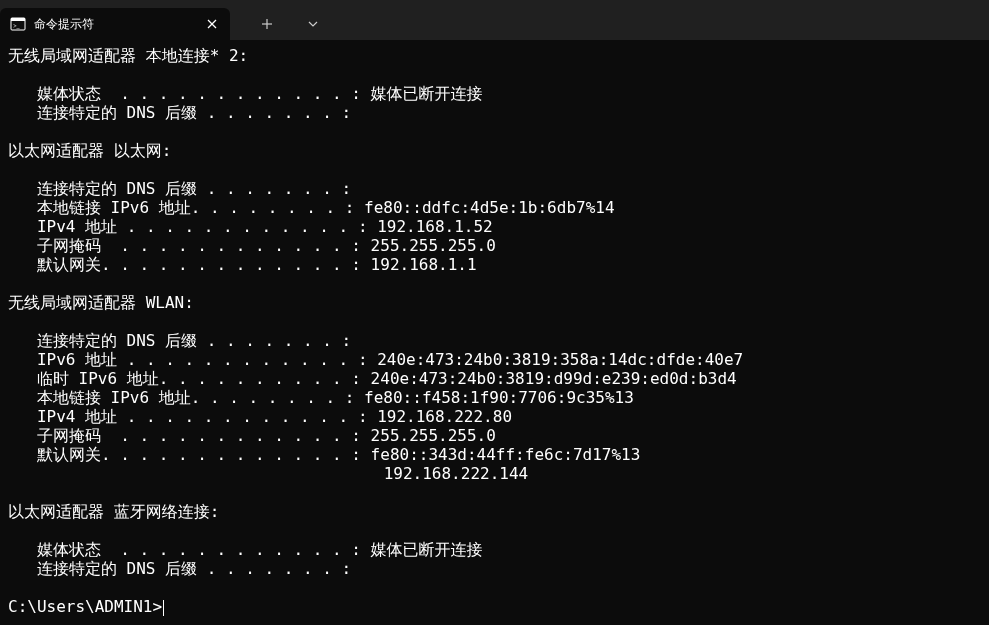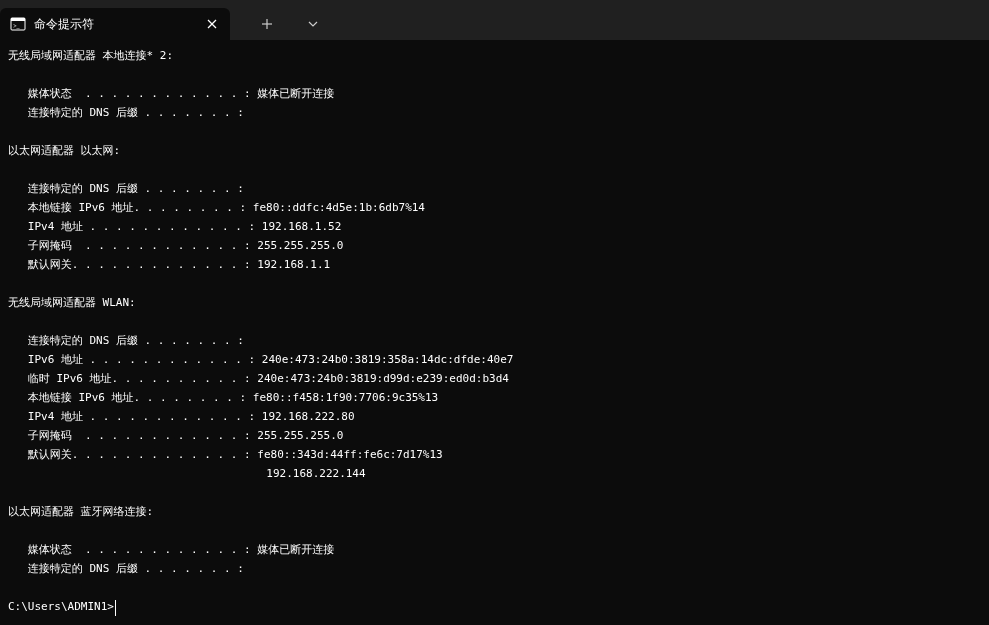--- a/index.html
+++ b/index.html
@@ -88,21 +88,21 @@
       display: inline-flex;
       align-items: center;
       justify-content: center;
       color: #cccccc;
       font-size: 10px;
       cursor: pointer;
     }
     .terminal-content {
       padding: 6px 8px;
       color: #ffffff;
-      font-size: 11px;
+      font-size: 16px;
       line-height: 19px;
       white-space: pre;
       font-family: "NSimSun", Consolas, monospace;
       letter-spacing: 0;
     }
     .term-line {
       white-space: pre;
     }
     .prompt-line {
       display: flex;

